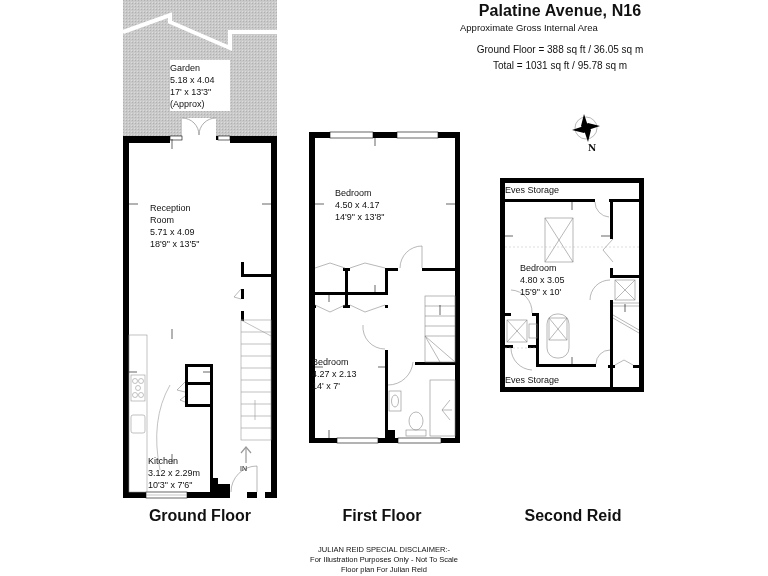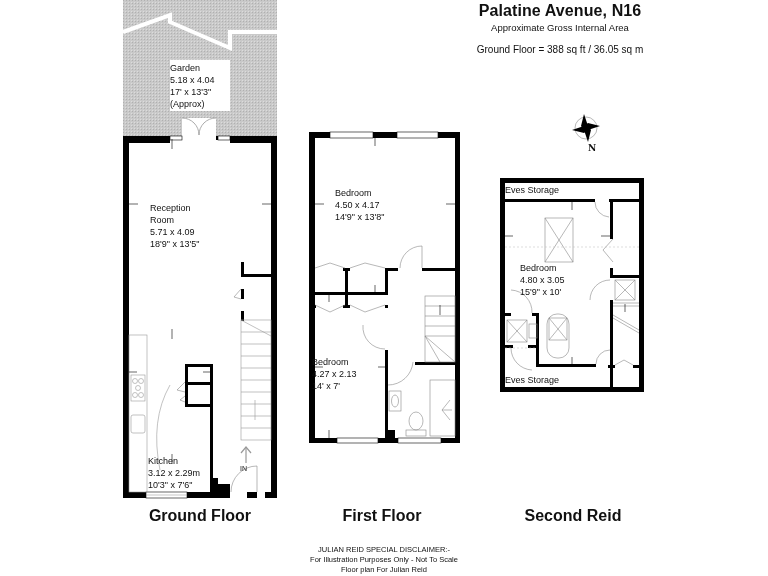--- a/index.html
+++ b/index.html
@@ -1,19 +1,19 @@
 <!DOCTYPE html>
 <html><head>
 <meta charset="utf-8">
 <style>
   html, body { margin:0; padding:0; background:#ffffff; }
   body { width:768px; height:576px; position:relative; overflow:hidden; font-family:"Liberation Sans", sans-serif; color:#111; }
   .abs { position:absolute; }
   .title { left:460px; top:2px; width:200px; text-align:center; font-size:16px; font-weight:bold; letter-spacing:0.1px; }
-  .subtitle { left:460px; top:22px; width:200px; text-align:center; font-size:9.5px; }
+  .subtitle { left:460px; top:22px; width:200px; font-size:9.5px; }
   .areas { left:460px; top:42px; width:200px; text-align:center; font-size:10px; line-height:15px; }
   .areas .total { margin-top:1px; display:block; }
   .room-label { font-size:9px; line-height:12px; }
   .floor-label { font-size:16px; font-weight:bold; text-align:center; }
   .disclaimer { left:234px; top:545px; width:300px; text-align:center; font-size:7.5px; line-height:10px; }
   svg { position:absolute; left:0; top:0; }
 </style>
 </head>
 <body>
 
@@ -265,20 +265,21 @@
     <polygon points="2,14 -2,2 2,-2 5,2" fill="#000"></polygon>
     <polygon points="14,-2 2,2 -2,-2 2,-5" fill="#000"></polygon>
     <polygon points="-14,2 -2,-2 2,2 -2,5" fill="#000"></polygon>
   </g>
 </svg>
 
 <div class="abs title">Palatine Avenue, N16</div>
 <div class="abs subtitle">Approximate Gross Internal Area</div>
 <div class="abs areas">
   <div>Ground Floor = 388 sq ft / 36.05 sq m</div>
+  <div class="total">Total = 1031 sq ft / 95.78 sq m</div>
 </div>
 <div class="abs" style="left:588px;top:143px;font-size:9px;font-weight:bold;font-family:'DejaVu Serif',serif;">N</div>
 
 <div class="abs room-label" style="left:170px;top:62px;width:60px;">
   <div>Garden</div>
   <div>5.18 x 4.04</div>
   <div>17' x 13'3"</div>
   <div>(Approx)</div>
 </div>
 <div class="abs room-label" style="left:150px;top:202px;width:100px;">

